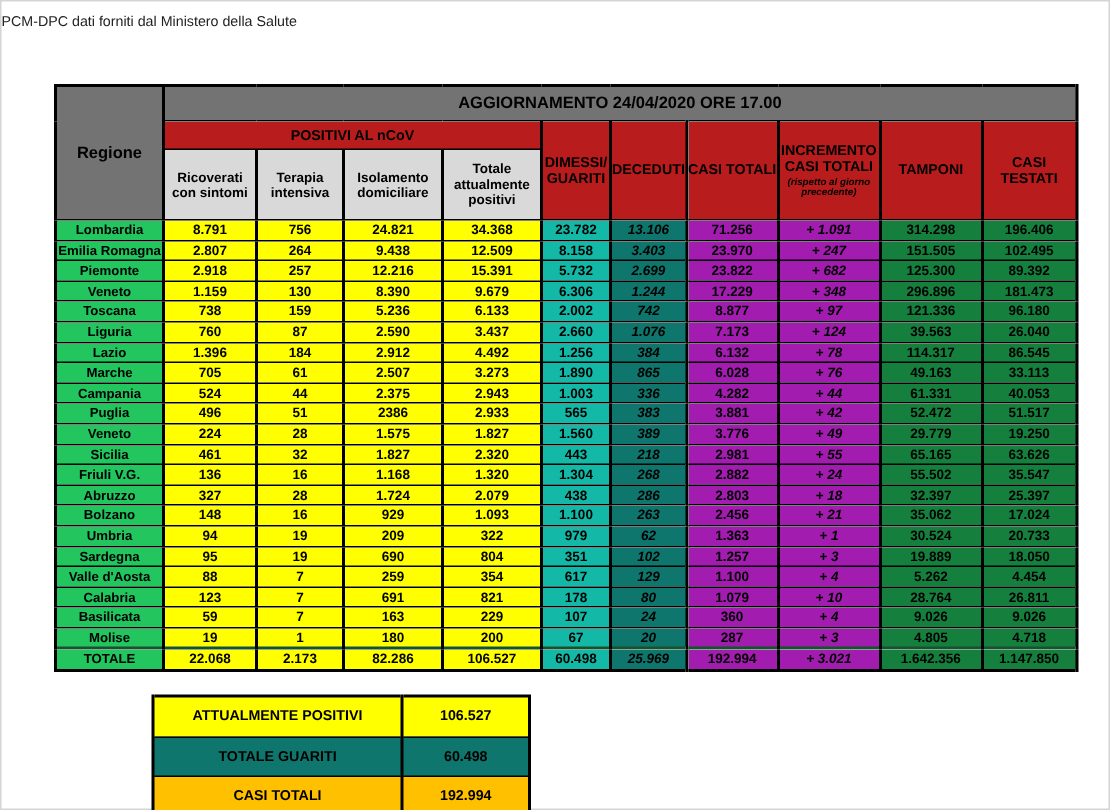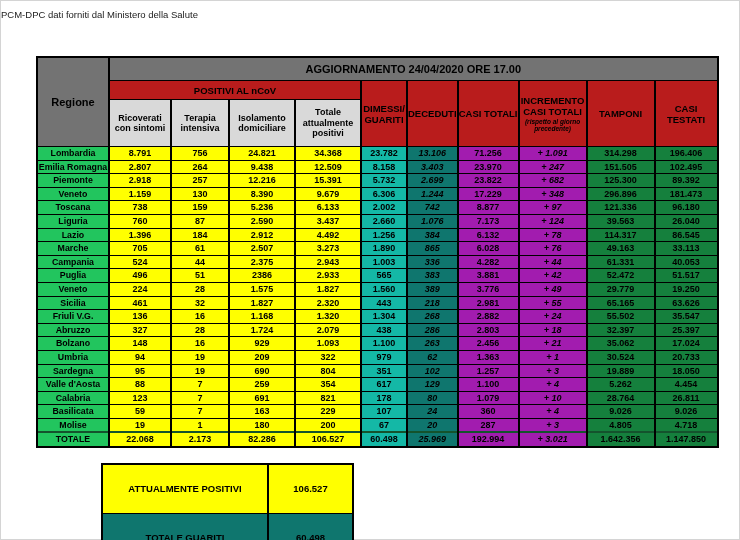--- a/index.html
+++ b/index.html
@@ -28,21 +28,21 @@
   td.c-red{background:#0f766e;color:#9C0000;font-style:italic;}
   td.c-orange{background:#a21caf;}
   td.c-gray{background:#15803d;}
   td.c-italic{font-style:italic;}
   tr.total td,tr.total th{border-top:2px solid #14532d;}
   table.summary{position:absolute;left:100px;top:462px;border:2px solid #000;}
   table.summary td{
     border-left:2px solid #000;border-right:2px solid #000;
     border-top:1px solid #000;border-bottom:1px solid #000;
     height:15.5px;line-height:15.5px;font-weight:bold;font-size:9.5px;
-    text-align:center;padding:16px;color:#000;white-space:nowrap;
+    text-align:center;padding:5px;color:#000;white-space:nowrap;
   }
   tr.s-yellow td{background:#FFFF00;}
   tr.s-green td{background:#0f766e;}
   tr.s-red td{background:#FE0000;color:#9C0000;}
   tr.s-orange td{background:#FFC000;}
 </style>
 </head>
 <body>
 
 <div class="page">

